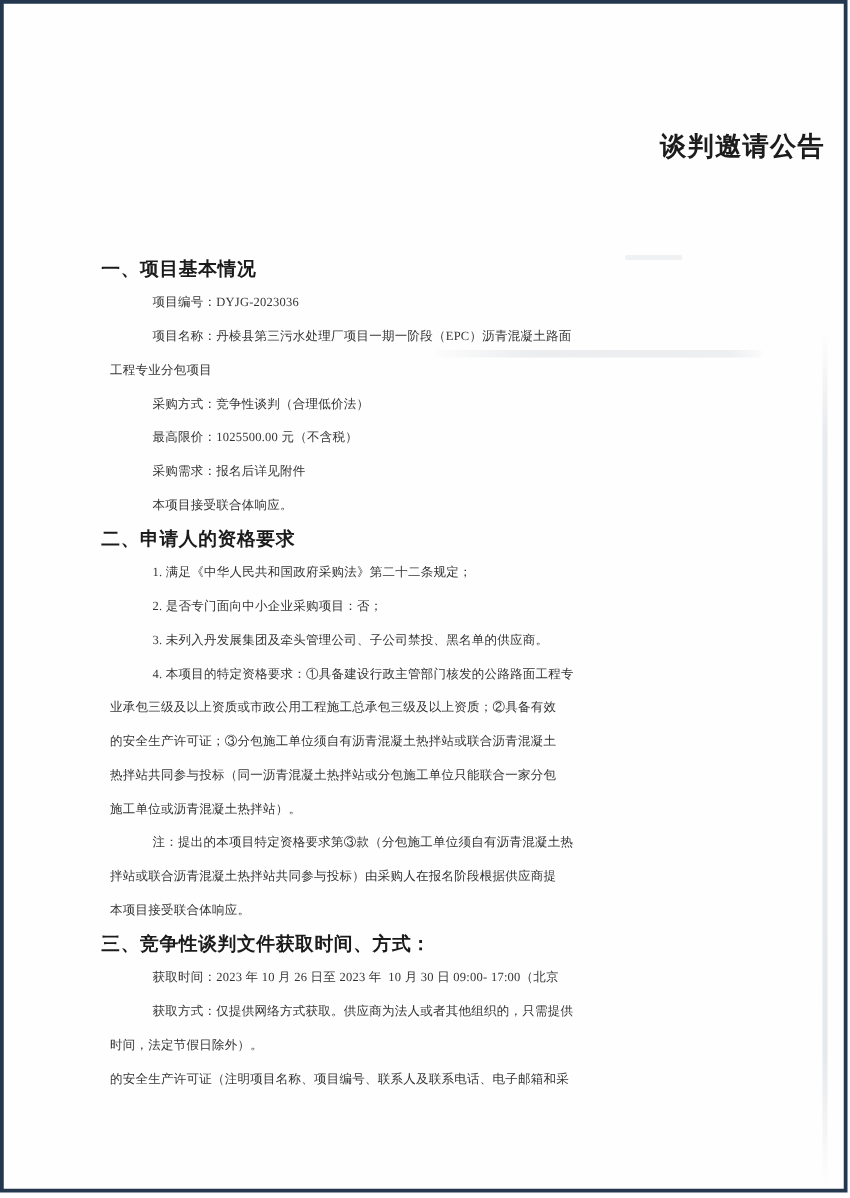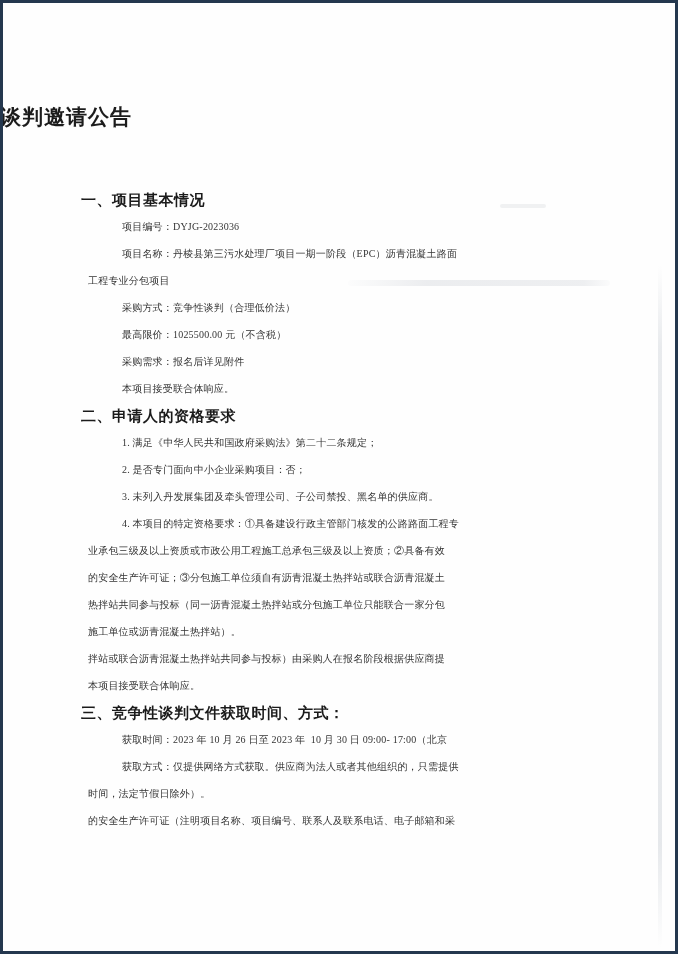--- a/index.html
+++ b/index.html
@@ -25,30 +25,30 @@
     pointer-events: none;
     z-index: 5;
   }
   .doc-title {
     position: absolute;
     top: 100px;
     left: 0;
     right: 20px;
     height: 34px;
     line-height: 34px;
-    text-align: left;
+    text-align: right;
     font-size: 21px;
     font-weight: bold;
     letter-spacing: 1px;
     color: #1c1c1c;
   }
   .doc-lines {
     position: absolute;
     left: 88px;
-    top: 186px;
+    top: 202px;
     right: 56px;
   }
   .line {
     height: 27px;
     line-height: 27px;
     font-size: 10px;
     color: #343434;
     white-space: pre;
     letter-spacing: 0.2px;
   }
@@ -122,20 +122,21 @@
       <div class="line indent">本项目接受联合体响应。</div>
       <div class="line heading">二、申请人的资格要求</div>
       <div class="line indent">1. 满足《中华人民共和国政府采购法》第二十二条规定；</div>
       <div class="line indent">2. 是否专门面向中小企业采购项目：否；</div>
       <div class="line indent">3. 未列入丹发展集团及牵头管理公司、子公司禁投、黑名单的供应商。</div>
       <div class="line indent">4. 本项目的特定资格要求：①具备建设行政主管部门核发的公路路面工程专</div>
       <div class="line flush">业承包三级及以上资质或市政公用工程施工总承包三级及以上资质；②具备有效</div>
       <div class="line flush">的安全生产许可证；③分包施工单位须自有沥青混凝土热拌站或联合沥青混凝土</div>
       <div class="line flush">热拌站共同参与投标（同一沥青混凝土热拌站或分包施工单位只能联合一家分包</div>
       <div class="line flush">施工单位或沥青混凝土热拌站）。</div>
+      <div class="line indent">注：提出的本项目特定资格要求第③款（分包施工单位须自有沥青混凝土热</div>
       <div class="line flush">拌站或联合沥青混凝土热拌站共同参与投标）由采购人在报名阶段根据供应商提</div>
       <div class="line flush">本项目接受联合体响应。</div>
       <div class="line heading">三、竞争性谈判文件获取时间、方式：</div>
       <div class="line indent">获取时间：2023 年 10 月 26 日至 2023 年  10 月 30 日 09:00- 17:00（北京</div>
       <div class="line indent">获取方式：仅提供网络方式获取。供应商为法人或者其他组织的，只需提供</div>
       <div class="line flush">时间，法定节假日除外）。</div>
       <div class="line flush">的安全生产许可证（注明项目名称、项目编号、联系人及联系电话、电子邮箱和采</div>
     </div>
 </div>
 

